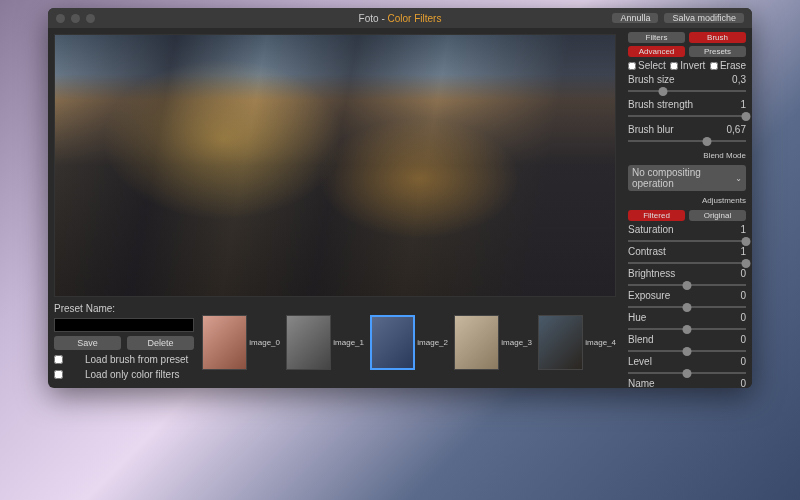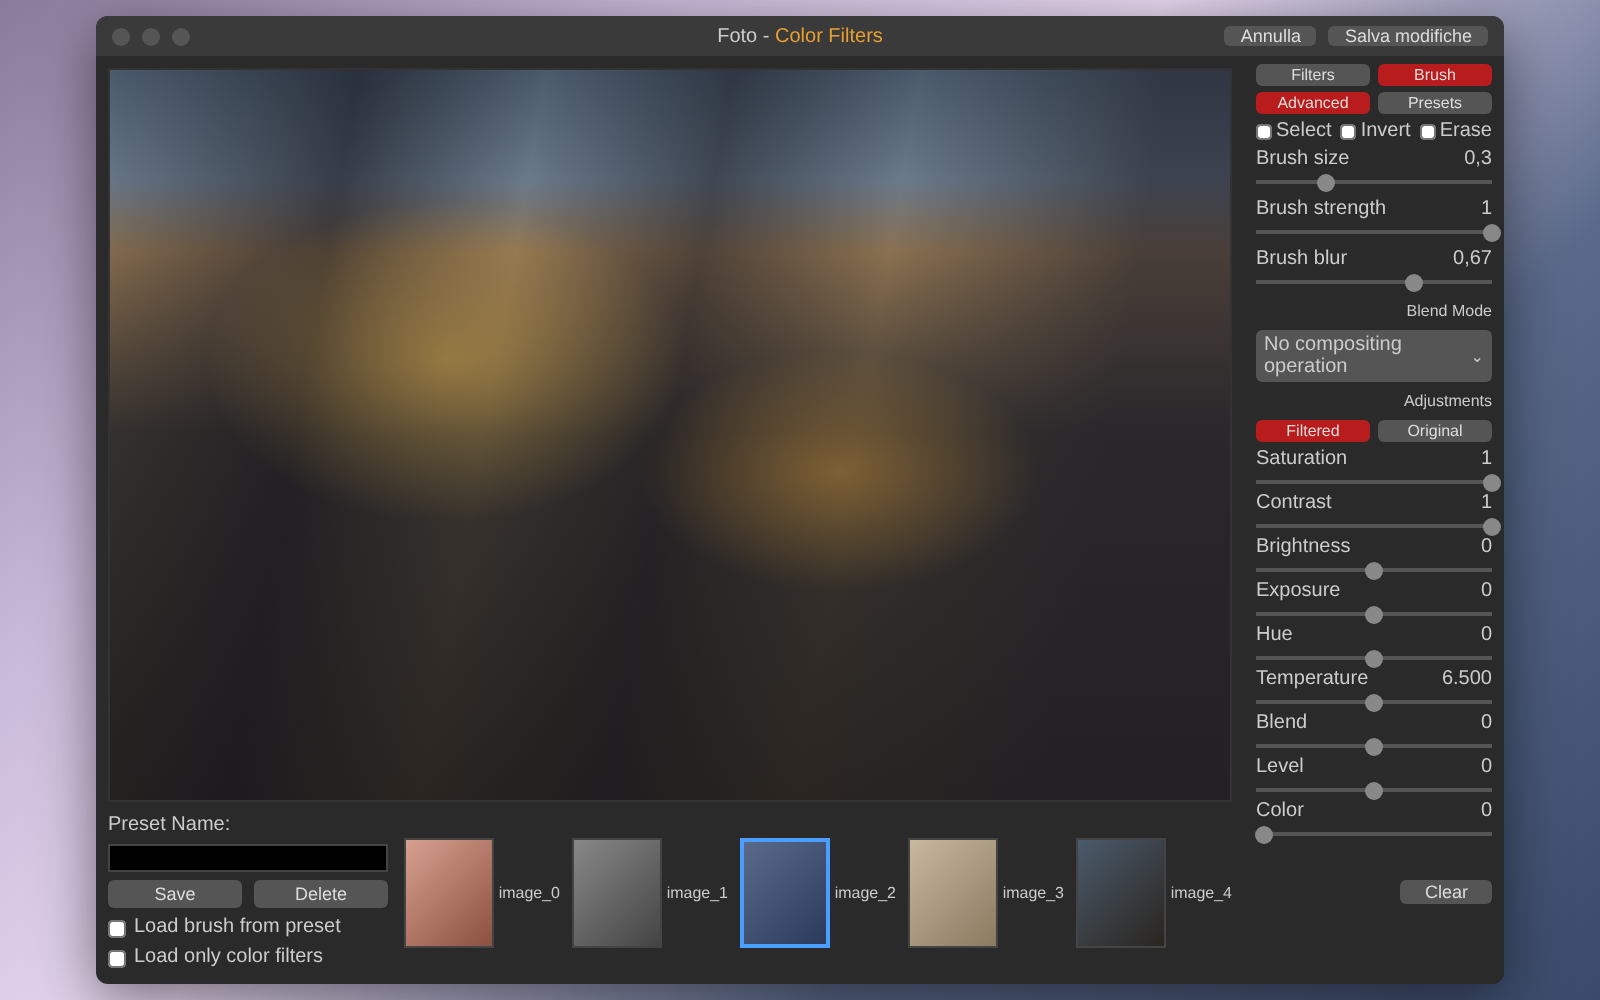--- a/index.html
+++ b/index.html
@@ -1,35 +1,35 @@
 <!DOCTYPE html>
 <html><head>
 <meta charset="utf-8">
 <style>
 *{margin:0;padding:0;box-sizing:border-box;font-family:-apple-system,Helvetica,Arial,sans-serif;font-size:10px;color:#ccc}
 body{width:800px;height:500px;overflow:hidden;background:linear-gradient(135deg,#8a7a9a 0%,#c8b8d8 25%,#e8d8f0 45%,#5a6a8a 70%,#3a4a6a 100%);position:relative}
-.window{position:absolute;top:8px;left:48px;width:704px;height:484px;background:#2a2a2a;border-radius:6px;box-shadow:0 8px 30px rgba(0,0,0,0.5);display:flex;flex-direction:column;overflow:hidden}
+.window{position:absolute;top:8px;left:48px;width:704px;height:380px;background:#2a2a2a;border-radius:6px;box-shadow:0 8px 30px rgba(0,0,0,0.5);display:flex;flex-direction:column;overflow:hidden}
 .titlebar{height:20px;background:#3a3a3a;display:flex;align-items:center;padding:0 8px;position:relative}
 .traffic{display:flex;gap:6px}
 .dot{width:9px;height:9px;border-radius:50%;background:#555}
 .title{position:absolute;left:50%;transform:translateX(-50%);font-size:10px}
 .title .accent{color:#e8a030}
 .hdrbtns{position:absolute;right:8px;display:flex;gap:6px}
 .btn{background:#555;border:none;padding:0 8px;border-radius:3px;font-size:9px;color:#ddd;cursor:pointer}
 .btn.sm{padding:1px 12px}
 .body{flex:1;display:flex;overflow:hidden}
 .left{flex:1;display:flex;flex-direction:column;padding:6px}
 .canvas{flex:1;background:linear-gradient(180deg,#4a5a6a 0%,#6a7a8a 15%,#8a7050 25%,#3a3530 50%,#2a2520 100%);border:1px solid #333;position:relative;overflow:hidden}
 .canvas::before{content:"";position:absolute;inset:0;background:radial-gradient(ellipse 120px 80px at 30% 40%,rgba(255,200,80,0.4),transparent),radial-gradient(ellipse 100px 60px at 65% 55%,rgba(255,180,60,0.35),transparent),linear-gradient(100deg,transparent 0%,rgba(20,20,30,0.6) 20%,transparent 35%,rgba(20,20,30,0.5) 50%,transparent 65%,rgba(30,30,40,0.6) 85%)}
 .bottom{height:85px;display:flex;gap:8px;padding-top:6px}
 .preset{width:140px;display:flex;flex-direction:column;gap:4px}
 .preset-input{background:#000;border:1px solid #444;height:14px;width:100%}
 .preset-btns{display:flex;gap:6px}
 .preset-btns .btn{flex:1;font-size:9px;padding:2px 0}
-.chk{display:flex;align-items:flex-end;gap:4px;font-size:8px}
+.chk{display:flex;align-items:center;gap:22px;font-size:8px}
 .chk input{width:9px;height:9px}
 .thumbs{flex:1;display:flex;gap:6px;overflow:hidden}
 .thumb{flex:1;display:flex;align-items:center;gap:2px;cursor:pointer}
 .thumb-img{width:100%;height:55px;border:1px solid #444}
 .thumb.sel .thumb-img{border:2px solid #4a9eff}
 .t0{background:linear-gradient(135deg,#d8a090,#8a5040)}
 .t1{background:linear-gradient(135deg,#888,#444)}
 .t2{background:linear-gradient(135deg,#5a6a8a,#2a3a5a)}
 .t3{background:linear-gradient(135deg,#c8b8a0,#8a7a60)}
 .t4{background:linear-gradient(135deg,#4a5a6a,#2a2520)}
@@ -227,31 +227,20 @@
               <span>0</span>
             </div>
             <div class="slider">
               <div class="track">
                 <div class="knob" style="left:50%"></div>
               </div>
             </div>
           </div>
           <div class="slider-row">
             <div class="slider-lbl">
-              <span>Temperature</span>
-              <span>6.500</span>
-            </div>
-            <div class="slider">
-              <div class="track">
-                <div class="knob" style="left:50%"></div>
-              </div>
-            </div>
-          </div>
-          <div class="slider-row">
-            <div class="slider-lbl">
               <span>Blend</span>
               <span>0</span>
             </div>
             <div class="slider">
               <div class="track">
                 <div class="knob" style="left:50%"></div>
               </div>
             </div>
           </div>
           <div class="slider-row">
@@ -260,21 +249,21 @@
               <span>0</span>
             </div>
             <div class="slider">
               <div class="track">
                 <div class="knob" style="left:50%"></div>
               </div>
             </div>
           </div>
           <div class="slider-row">
             <div class="slider-lbl">
-              <span>Color</span>
+              <span>Name</span>
               <span>0</span>
             </div>
             <div class="slider">
               <div class="track">
                 <div class="knob" style="left:3%"></div>
               </div>
             </div>
           </div>
         </div>
 <div class="clear-row">

